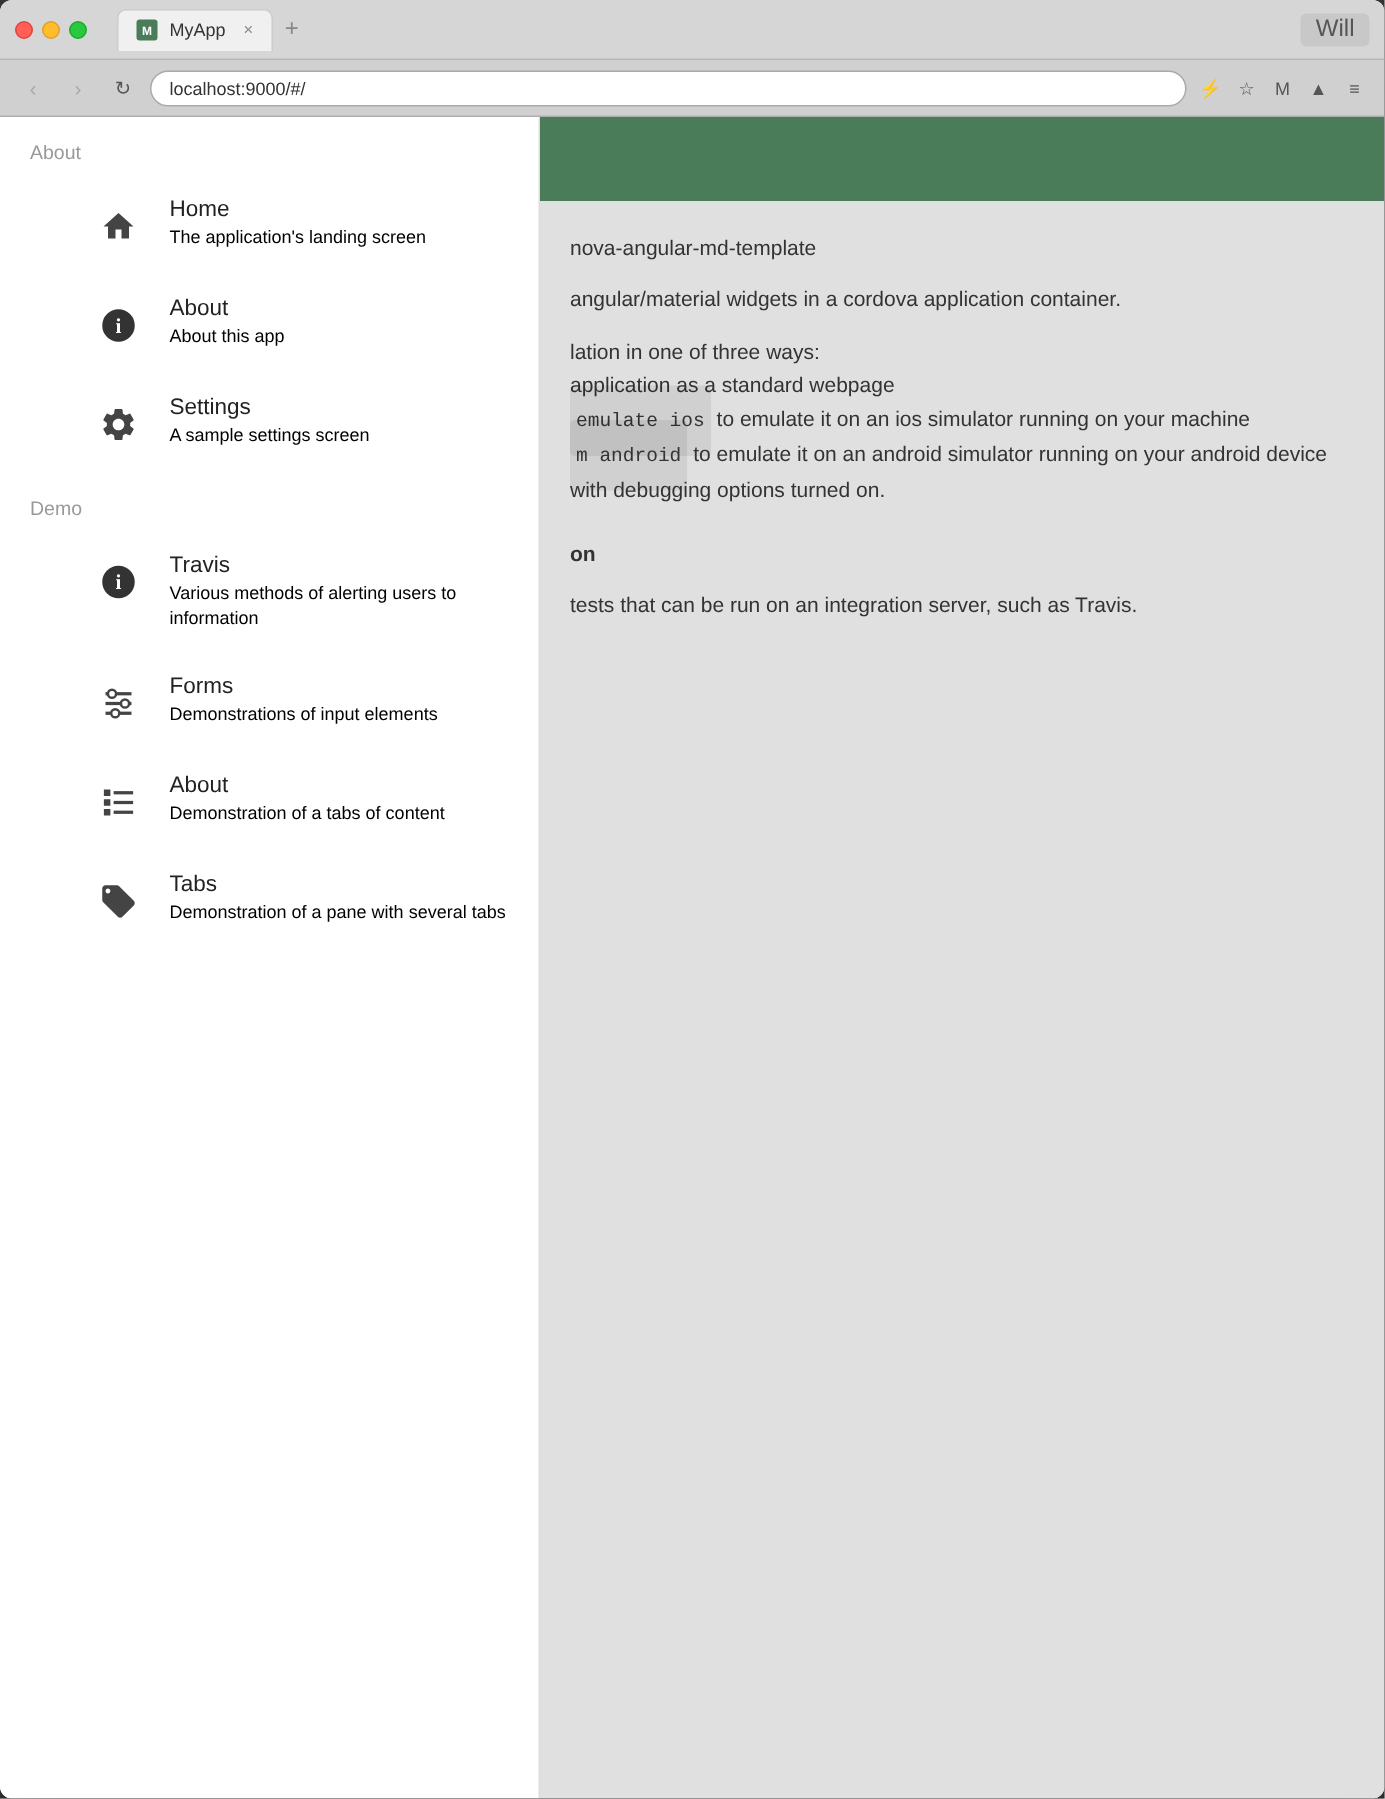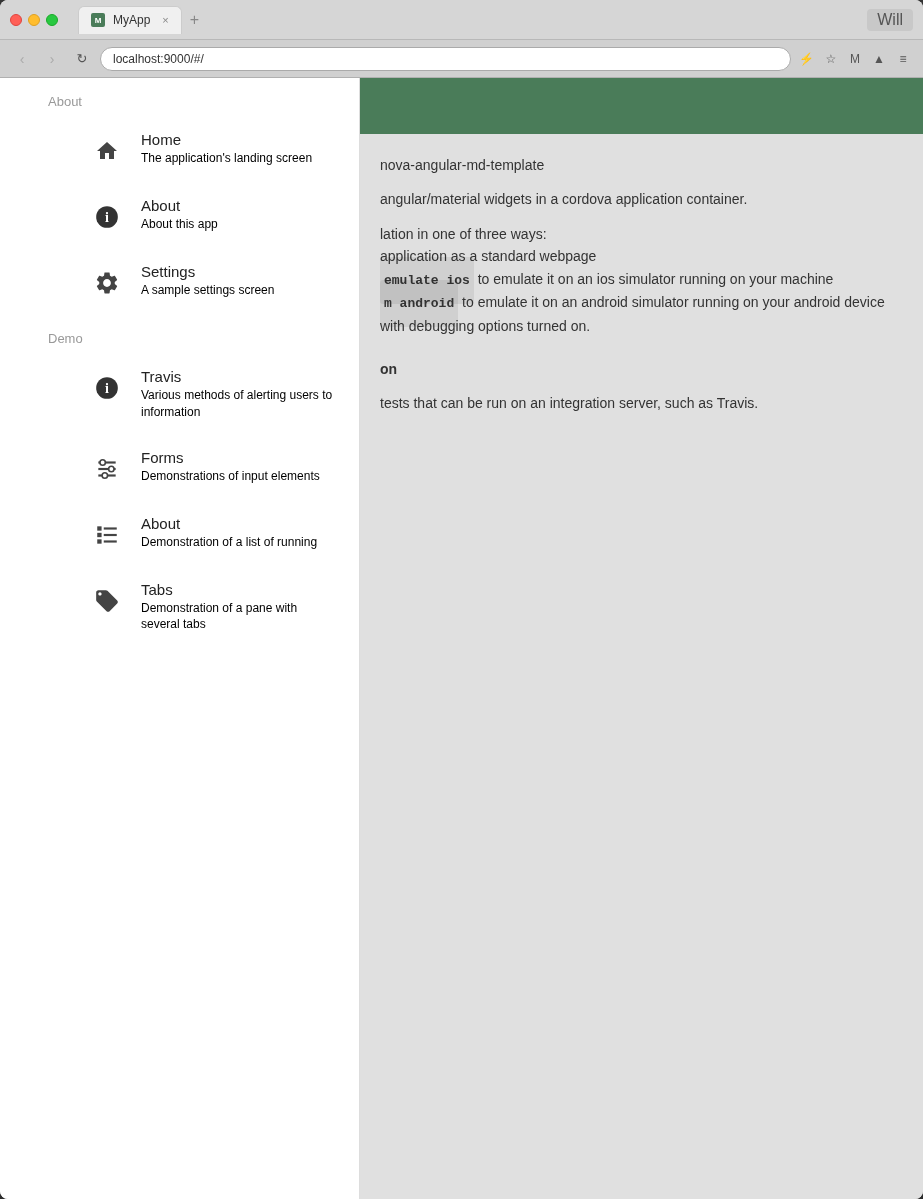--- a/index.html
+++ b/index.html
@@ -159,21 +159,20 @@
       flex: 1;
       overflow: hidden;
     }
     
     .sidebar {
       width: 360px;
       background: white;
       border-right: 1px solid #ddd;
       overflow-y: auto;
       flex-shrink: 0;
-      padding-left: 28px;
     }
     .sidebar-section-label {
       padding: 16px 20px 8px 20px;
       font-size: 13px;
       color: #999;
       font-weight: 500;
     }
     .sidebar-item {
       display: flex;
       align-items: flex-start;
@@ -231,21 +230,20 @@
     }
     .main-panel-content p {
       margin-bottom: 12px;
     }
     code {
       font-family: 'Courier New', monospace;
       font-size: 13px;
       background: rgba(0,0,0,0.07);
       padding: 16px 4px;
       border-radius: 3px;
-      font-weight: bold;
     }
     .section-heading {
       font-size: 14px;
       font-weight: bold;
       margin: 20px 0 4px 0;
       color: #333;
     }
   </style>
 </head>
 <body>
@@ -374,21 +372,21 @@
             <rect x="3" y="4" width="4" height="4" fill="#444"></rect>
             <rect x="9" y="5" width="12" height="2" fill="#444"></rect>
             <rect x="3" y="10" width="4" height="4" fill="#444"></rect>
             <rect x="9" y="11" width="12" height="2" fill="#444"></rect>
             <rect x="3" y="16" width="4" height="4" fill="#444"></rect>
             <rect x="9" y="17" width="12" height="2" fill="#444"></rect>
           </svg>
         </div>
         <div class="sidebar-item-text">
           <span class="sidebar-item-title">About</span>
-          <span class="sidebar-item-desc">Demonstration of a list of running</span>
+          <span class="sidebar-item-desc">Demonstration of a tabs of content</span>
         </div>
       </div>
 
       <div class="sidebar-item">
         <div class="sidebar-item-icon">
           <svg width="26" height="26" viewBox="0 0 24 24" fill="#444">
 
             <path d="M21.41 11.58l-9-9C12.05 2.22 11.55 2 11 2H4c-1.1 0-2 .9-2 2v7c0 .55.22 1.05.59 1.42l9 9c.36.36.86.58 1.41.58.55 0 1.05-.22 1.41-.59l7-7c.37-.36.59-.86.59-1.41 0-.55-.23-1.06-.59-1.42zM5.5 7C4.67 7 4 6.33 4 5.5S4.67 4 5.5 4 7 4.67 7 5.5 6.33 7 5.5 7z"></path>
           </svg>
         </div>

